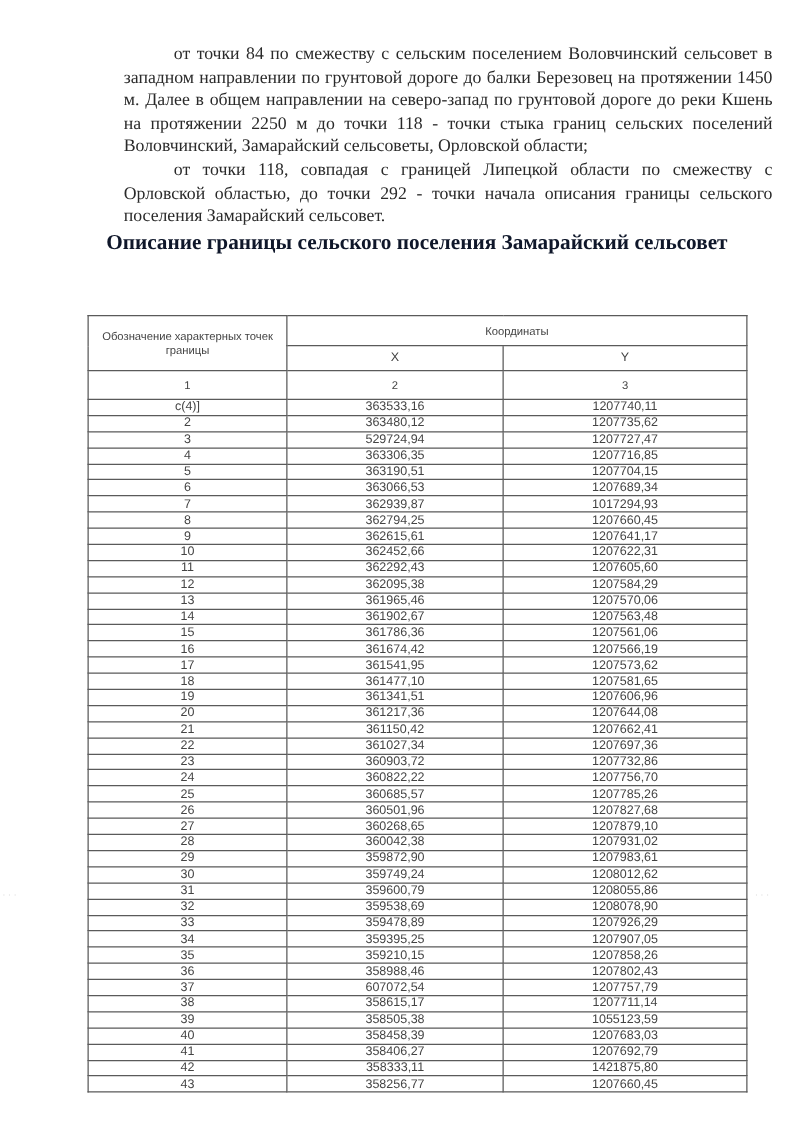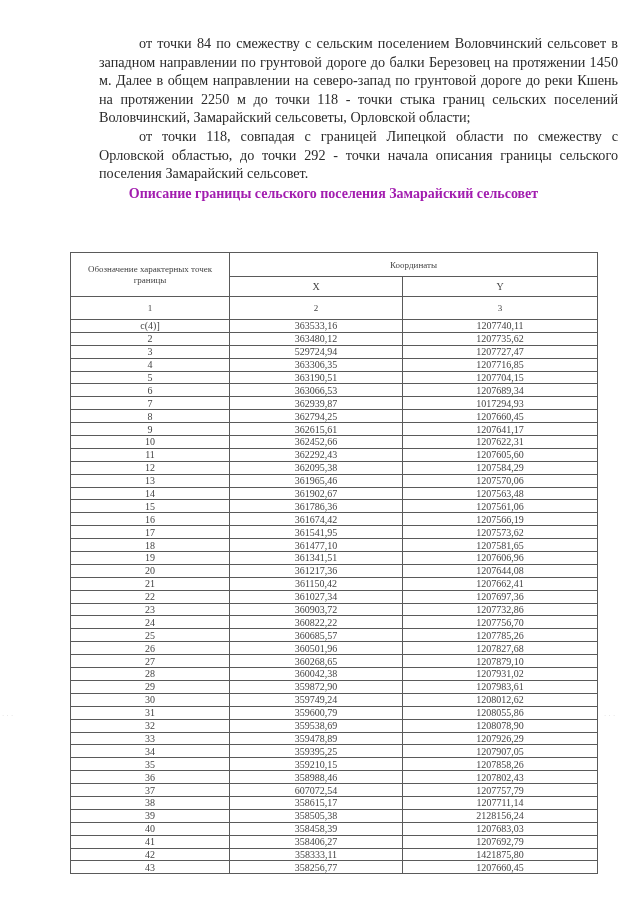--- a/index.html
+++ b/index.html
@@ -1,22 +1,22 @@
 <!DOCTYPE html>
 <html><head>
 <meta charset="utf-8">
 <style>
   html, body { margin:0; padding:0; background:#ffffff; }
   body { width:639px; height:905px; position:relative; overflow:hidden; font-family:"Liberation Serif", "DejaVu Serif", serif; color:#2a2a2a; }
   .para { position:absolute; left:76px; width:519px; font-size:14.2px; line-height:18.6px; text-align:justify;margin-left:23px; }
   .para .indent { display:inline-block; width:40px; }
   #p1 { top:34px; }
   #p2 { top:127px; }
-  .title { position:absolute; left:70px; width:527px; top:185px; text-align:center; font-weight:bold; font-size:14px; line-height:18.5px; color:#a21caf; }
-  table.coords { position:absolute; left:70px; top:252px; width:527px; border-collapse:collapse; table-layout:fixed; font-family:Liberation Serif, serif;border-radius:11px; }
+  .title { position:absolute; left:70px; width:527px; top:185px; text-align:center; font-weight:bold; font-size:17px; line-height:18.5px; color:#0f172a; }
+  table.coords { position:absolute; left:70px; top:252px; width:527px; border-collapse:collapse; table-layout:fixed; font-family:Liberation Sans, sans-serif;border-radius:11px; }
   table.coords td, table.coords th { border:1px solid #5a5a5a; text-align:center; padding:0; font-weight:normal; color:#444; }
   .h1 th { height:23px; font-size:9px; line-height:10px; color:#555; }
   .h2 th { height:19px; font-size:10px; color:#666; }
   .h3 th { height:22px; font-size:9px; color:#666; }
   .hdr-label { font-size:9px; line-height:11px; }
   tbody td { height:11.9px; font-size:10px; line-height:11px; color:#3a3a3a; }
   .col1 { width:159px; } .col2 { width:173px; } .col3 { width:195px; }
   .margin-noise { position:absolute; color:#d8d8d8; font-size:7px; font-family:"DejaVu Sans", sans-serif; }
 </style>
 </head>
@@ -237,21 +237,21 @@
         <td>1207757,79</td>
       </tr>
       <tr>
         <td>38</td>
         <td>358615,17</td>
         <td>1207711,14</td>
       </tr>
       <tr>
         <td>39</td>
         <td>358505,38</td>
-        <td>2128156,24</td>
+        <td>1055123,59</td>
       </tr>
       <tr>
         <td>40</td>
         <td>358458,39</td>
         <td>1207683,03</td>
       </tr>
       <tr>
         <td>41</td>
         <td>358406,27</td>
         <td>1207692,79</td>

